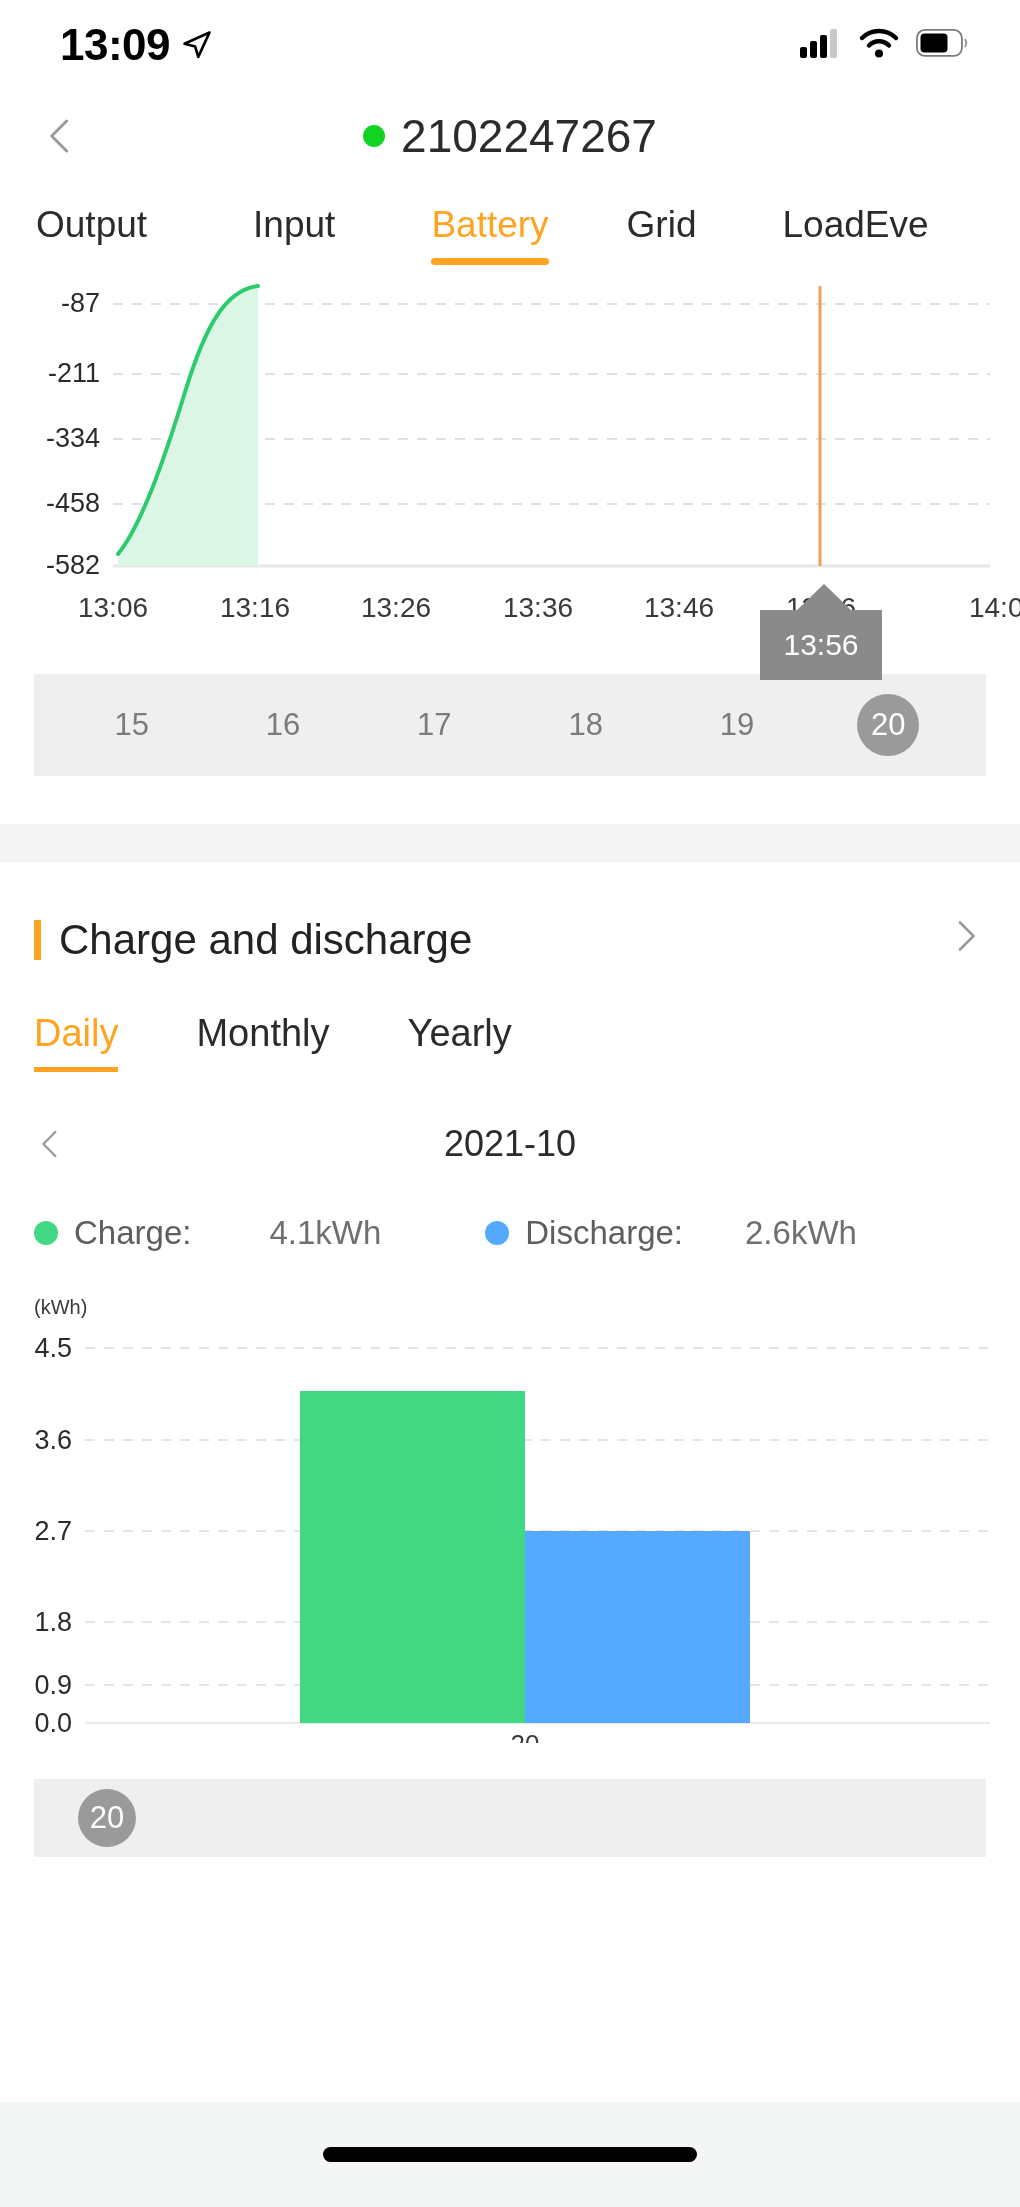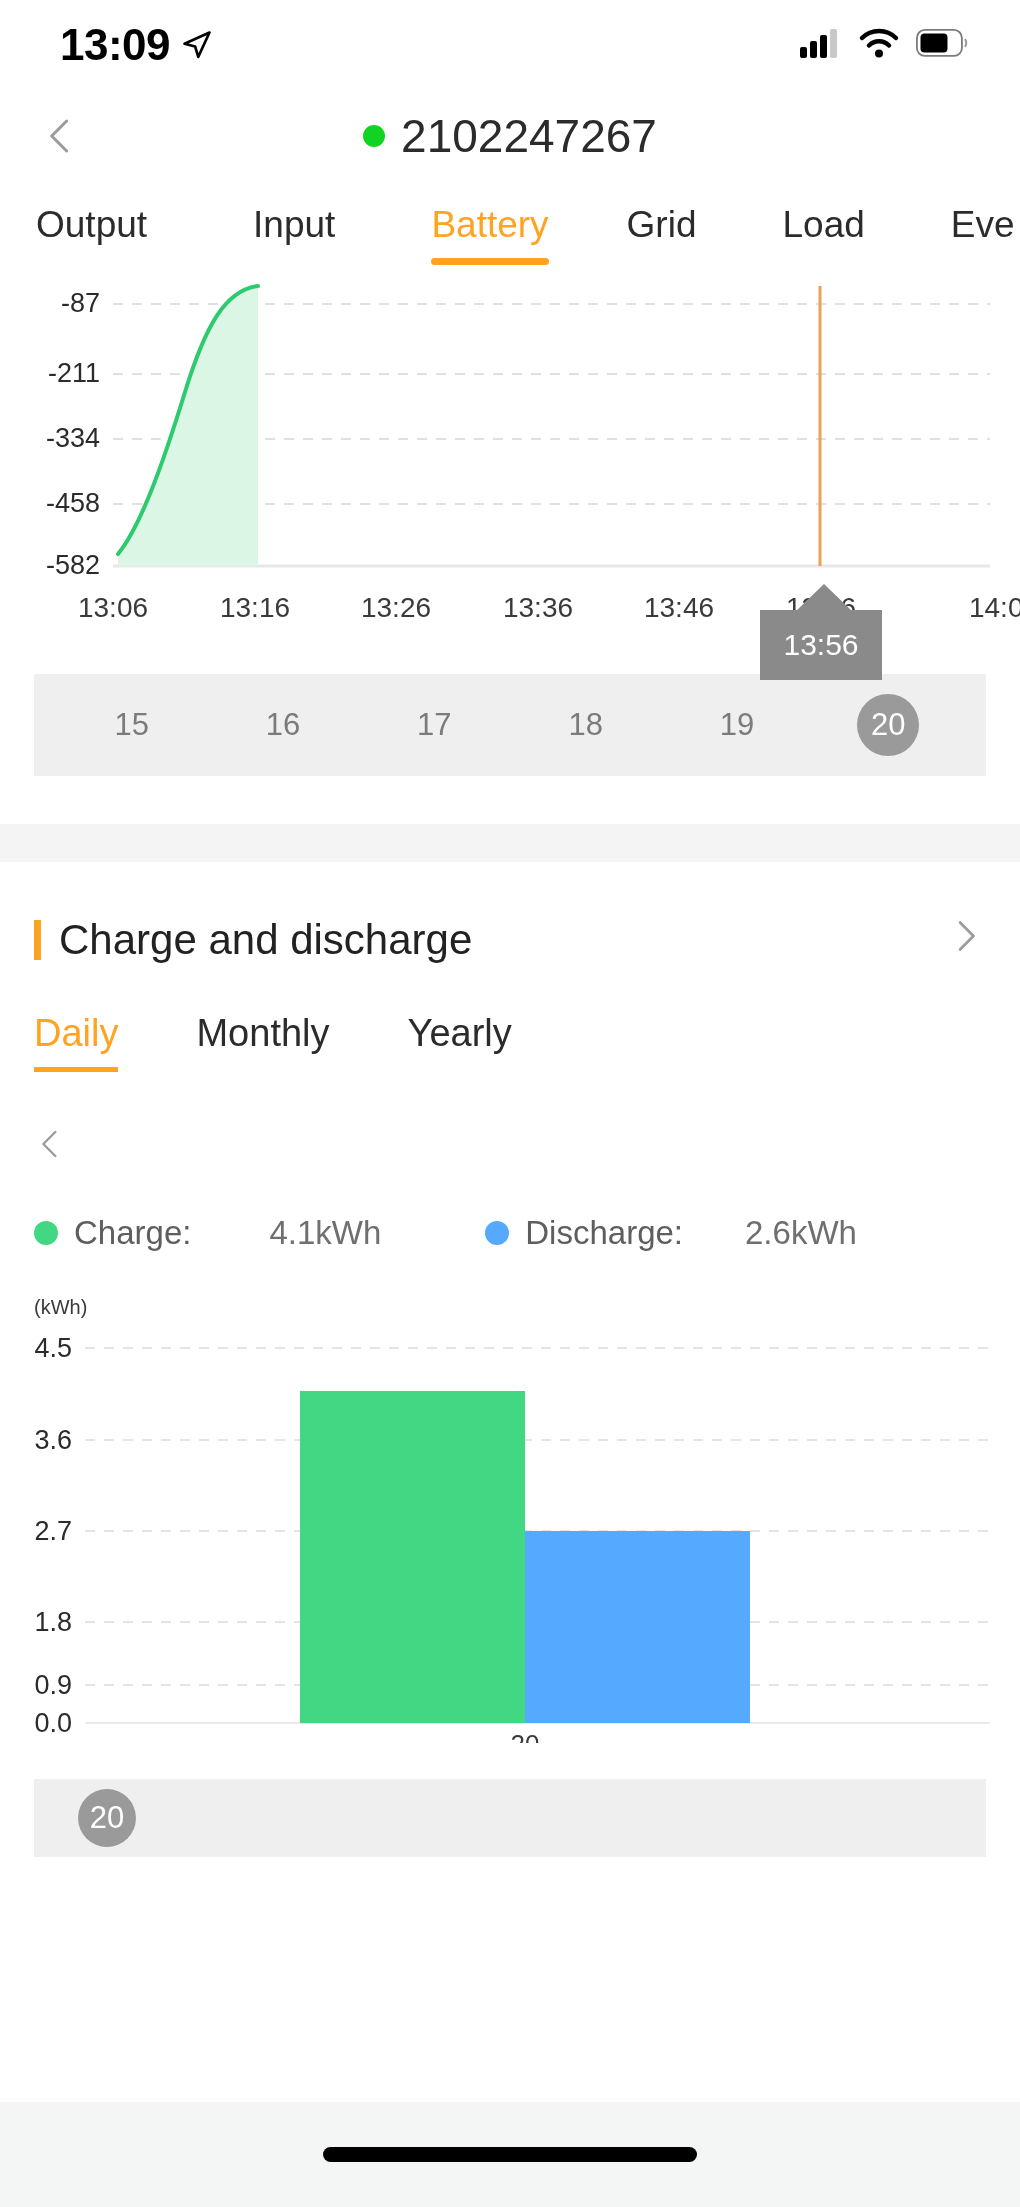--- a/index.html
+++ b/index.html
@@ -236,21 +236,21 @@
     <span class="tab-underline"></span>
   </div>
   <div class="tab" style="margin-left:78px;">
     <span>Grid</span>
 
   </div>
   <div class="tab" style="margin-left:86px;">
     <span>Load</span>
 
   </div>
-  <div class="tab" style="margin-left:86px;align-items:flex-end;">
+  <div class="tab" style="align-items:flex-end;">
     <span>Eve</span>
 
   </div>
 </div>
 
 <div class="line-chart-wrap">
   <svg width="1020" height="310" viewBox="0 0 1020 310">
 
     <line x1="113" y1="22" x2="990" y2="22" stroke="#e0e0e0" stroke-width="2" stroke-dasharray="10 9"></line>
     <line x1="113" y1="92" x2="990" y2="92" stroke="#e0e0e0" stroke-width="2" stroke-dasharray="10 9"></line>
@@ -322,20 +322,21 @@
 
   </div>
 </div>
 
 <div class="date-nav">
   <span class="date-prev">
     <svg viewBox="0 0 24 24" width="32" height="32">
         <path d="M16 3 L7 12 L16 21" fill="none" stroke="#9b9b9b" stroke-width="1.8" stroke-linecap="round" stroke-linejoin="round"></path>
       </svg>
   </span>
+  <span class="date-label">2021-10</span>
 </div>
 
 <div class="legend">
   <span class="legend-dot" style="background:#42d782"></span>
   <span class="legend-label">Charge:</span>
   <span class="legend-val" style="margin-left:78px;">4.1kWh</span>
   <span class="legend-dot" style="background:#55aaff; margin-left:104px;"></span>
   <span class="legend-label">Discharge:</span>
   <span class="legend-val" style="margin-left:62px;">2.6kWh</span>
 </div>

